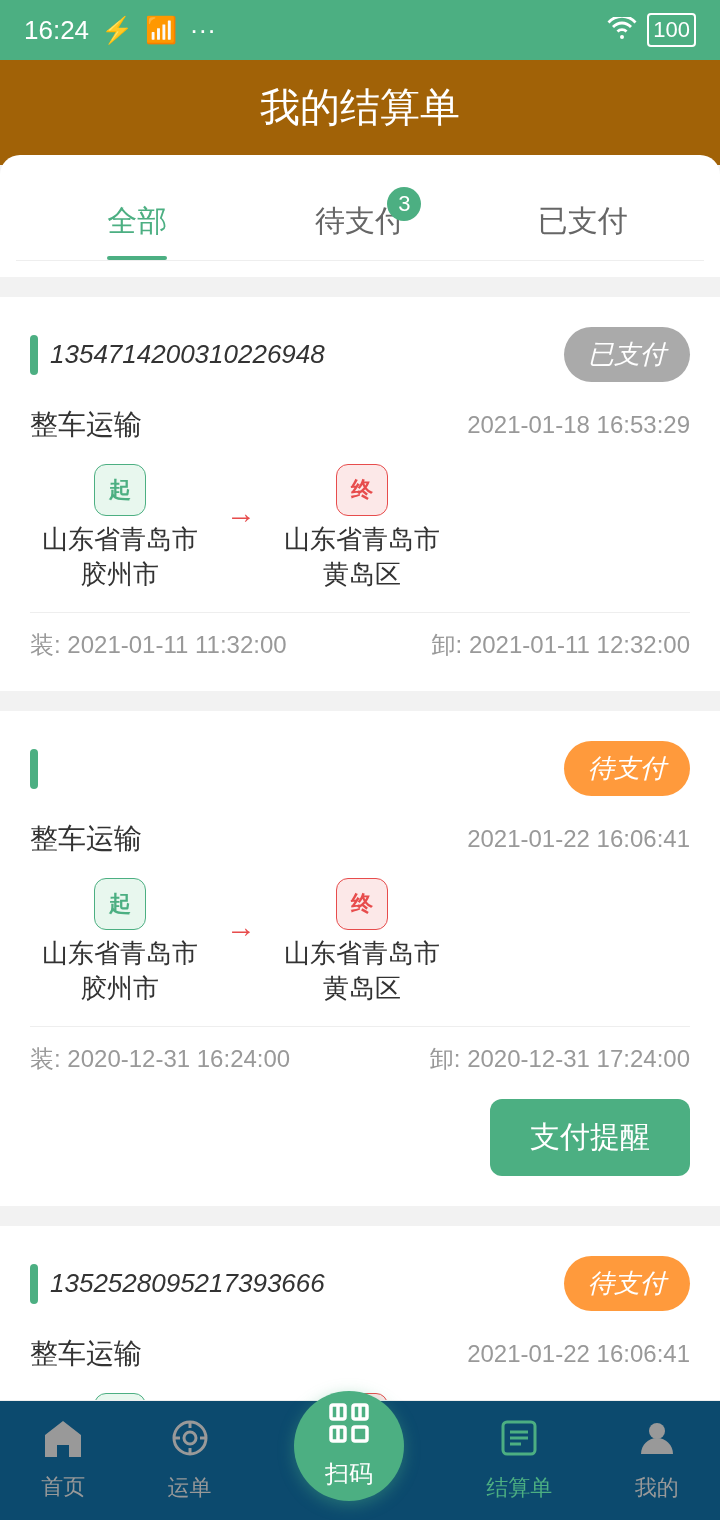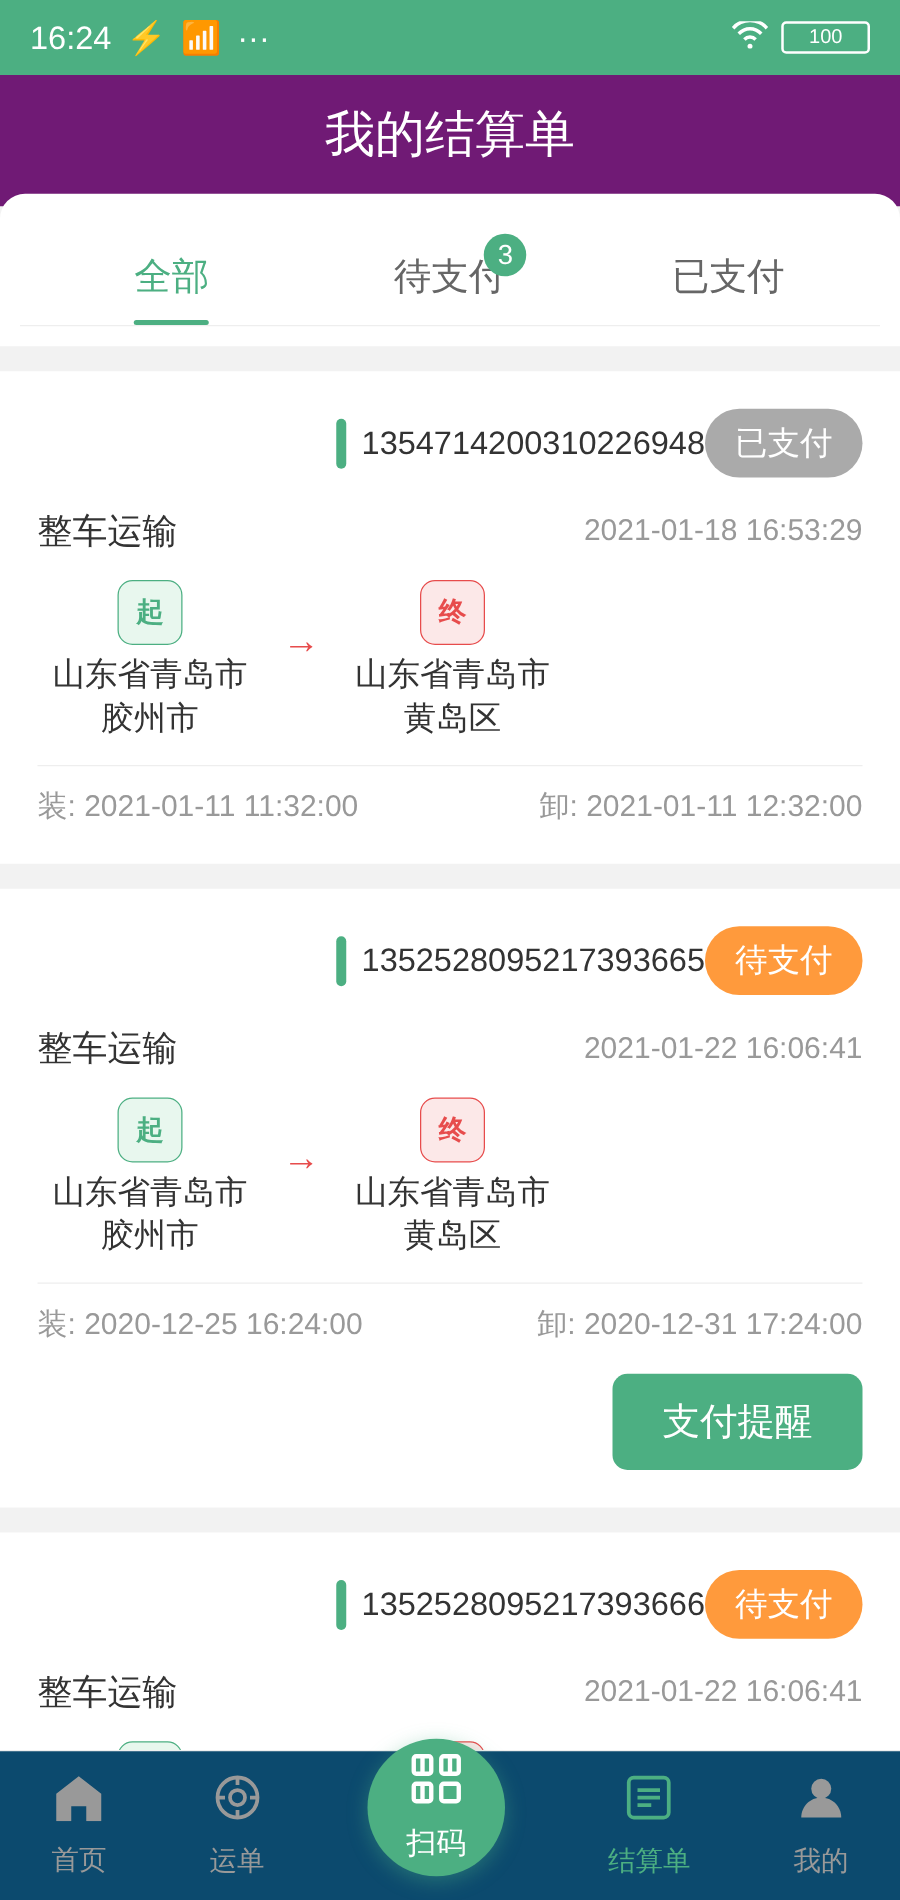--- a/index.html
+++ b/index.html
@@ -21,21 +21,21 @@
       justify-content: space-between;
       padding: 0 24px;
       color: white;
       font-size: 26px;
     }
     .status-left { display: flex; align-items: center; gap: 12px; }
     .status-right { display: flex; align-items: center; gap: 10px; }
 
     
     .header {
-      background: #701a75;
+      background: #a16207;
       text-align: center;
       padding: 20px 0 30px;
     }
     .header-title {
       color: white;
       font-size: 40px;
       font-weight: 500;
     }
 
     
@@ -93,22 +93,23 @@
     
     .card {
       background: white;
       margin: 20px 0;
       padding: 30px;
     }
 
     .card-header {
       display: flex;
       align-items: center;
-      justify-content: flex-end;
+      justify-content: space-between;
       margin-bottom: 24px;
+      font-style: italic;
     }
     .card-id-row {
       display: flex;
       align-items: center;
       gap: 12px;
     }
     .id-bar {
       width: 8px;
       height: 40px;
       background: #4caf82;
@@ -283,21 +284,21 @@
     <span>⚡</span>
     <span>📶</span>
     <span>···</span>
   </div>
   <div class="status-right">
     <span>
       <svg width="30" height="22" viewBox="0 0 30 22" fill="white">
         <path d="M15 18a2 2 0 110 4 2 2 0 010-4zm-5.5-4.5a7.8 7.8 0 0111 0l-2 2a5 5 0 00-7 0l-2-2zm-4.5-4.5a13.5 13.5 0 0120 0l-2 2a10.7 10.7 0 00-16 0l-2-2zm-4.5-4.5a19.2 19.2 0 0129 0l-2 2a16.5 16.5 0 00-25 0l-2-2z"></path>
       </svg>
     </span>
-    <span style="border:2px solid white;border-radius:4px;padding:2px 20px;font-size:16px;display:flex;gap:4px;">
+    <span style="border:2px solid white;border-radius:4px;padding:2px 4px;font-size:22px;display:flex;gap:4px;">
       <span>100</span>
     </span>
   </div>
 </div>
 
 <div class="header">
   <div class="header-title">我的结算单</div>
 </div>
 
 <div class="tabs-container">
@@ -343,41 +344,40 @@
     <div class="time-row">
       <span class="time-item">装: 2021-01-11 11:32:00</span>
       <span class="time-item">卸: 2021-01-11 12:32:00</span>
     </div>
   </div>
 
   <div class="card">
     <div class="card-header">
       <div class="card-id-row">
         <div class="id-bar"></div>
-        <span class="card-id">1352528095217393665</span>
       </div>
       <span class="status-badge status-pending">待支付</span>
     </div>
     <div class="card-info-row">
       <span class="transport-type">整车运输</span>
       <span class="card-datetime">2021-01-22 16:06:41</span>
     </div>
     <div class="route-row">
       <div class="route-node">
         <div class="node-tag start">起</div>
         <span class="node-name">山东省青岛市胶州市</span>
       </div>
       <div class="route-arrow">→</div>
       <div class="route-node">
         <div class="node-tag end">终</div>
         <span class="node-name">山东省青岛市黄岛区</span>
       </div>
     </div>
     <div class="time-row">
-      <span class="time-item">装: 2020-12-25 16:24:00</span>
+      <span class="time-item">装: 2020-12-31 16:24:00</span>
       <span class="time-item">卸: 2020-12-31 17:24:00</span>
     </div>
     <div class="card-action-row">
       <button class="action-btn">支付提醒</button>
     </div>
   </div>
 
   <div class="card">
     <div class="card-header">
       <div class="card-id-row">

